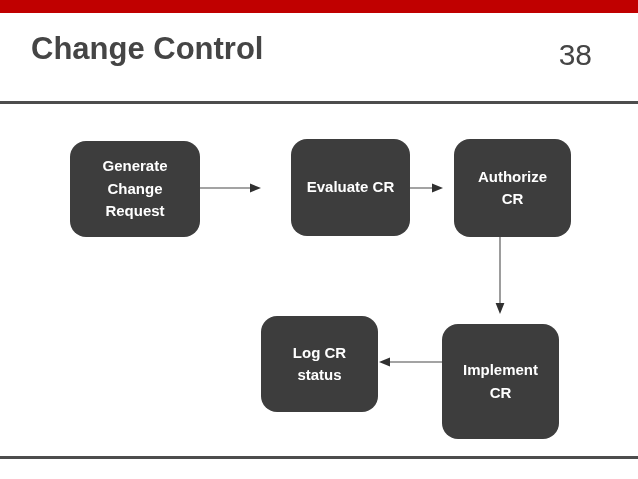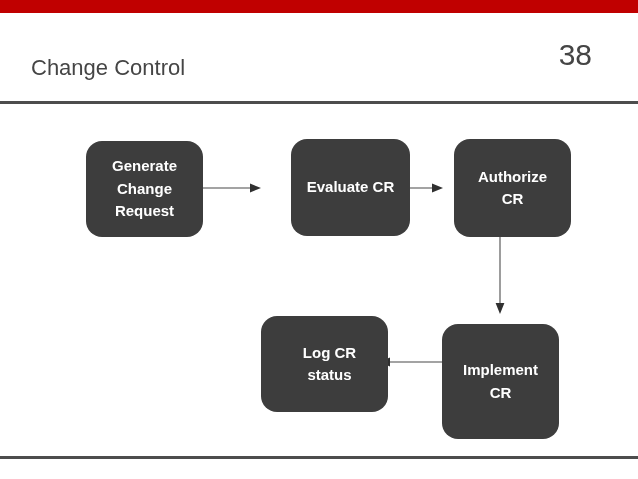--- a/index.html
+++ b/index.html
@@ -17,26 +17,25 @@
   }
   .accent-bar {
     position: absolute;
     left: 0; top: 0;
     width: 638px; height: 13px;
     background: var(--accent, #C00000);
   }
   .slide-title {
     position: absolute;
     left: 31px; top: 31px;
-    font-size: 22px;
-    font-weight: 400;
+    font-size: 31px;
+    font-weight: 700;
     color: var(--title-text, #454545);
     letter-spacing: 0px;
     white-space: nowrap;
-    margin-top: 24px;
   }
   .page-number {
     position: absolute;
     right: 46px; top: 38px;
     font-size: 30px;
     font-weight: 400;
     color: var(--title-text, #454545);
   }
   .rule {
     position: absolute;
@@ -55,24 +54,24 @@
     color: var(--box-text, #ffffff);
     font-size: 15px;
     font-weight: 700;
     line-height: 1.5;
     display: flex;
     align-items: center;
     justify-content: center;
     text-align: center;
     white-space: pre-line;
   }
-  .node-generate  { left: 86px;  top: 141px; width: 117px; height: 96px; text-align: center; }
+  .node-generate  { left: 70px;  top: 141px; width: 130px; height: 96px; text-align: center; }
   .node-evaluate  { left: 259px; top: 139px; width: 119px; height: 97px; margin-left: 32px; }
   .node-authorize { left: 454px; top: 139px; width: 117px; height: 98px; }
-  .node-log       { left: 261px; top: 316px; width: 117px; height: 96px; padding-left: 10px; }
+  .node-log       { left: 261px; top: 316px; width: 117px; height: 96px; }
   .node-implement { left: 442px; top: 324px; width: 117px; height: 115px; }
 
   .arrow-layer {
     position: absolute;
     left: 0; top: 0;
     width: 638px; height: 479px;
     pointer-events: none;
   }
   .arrow-layer line {
     stroke: var(--arrow-line, #848484);

